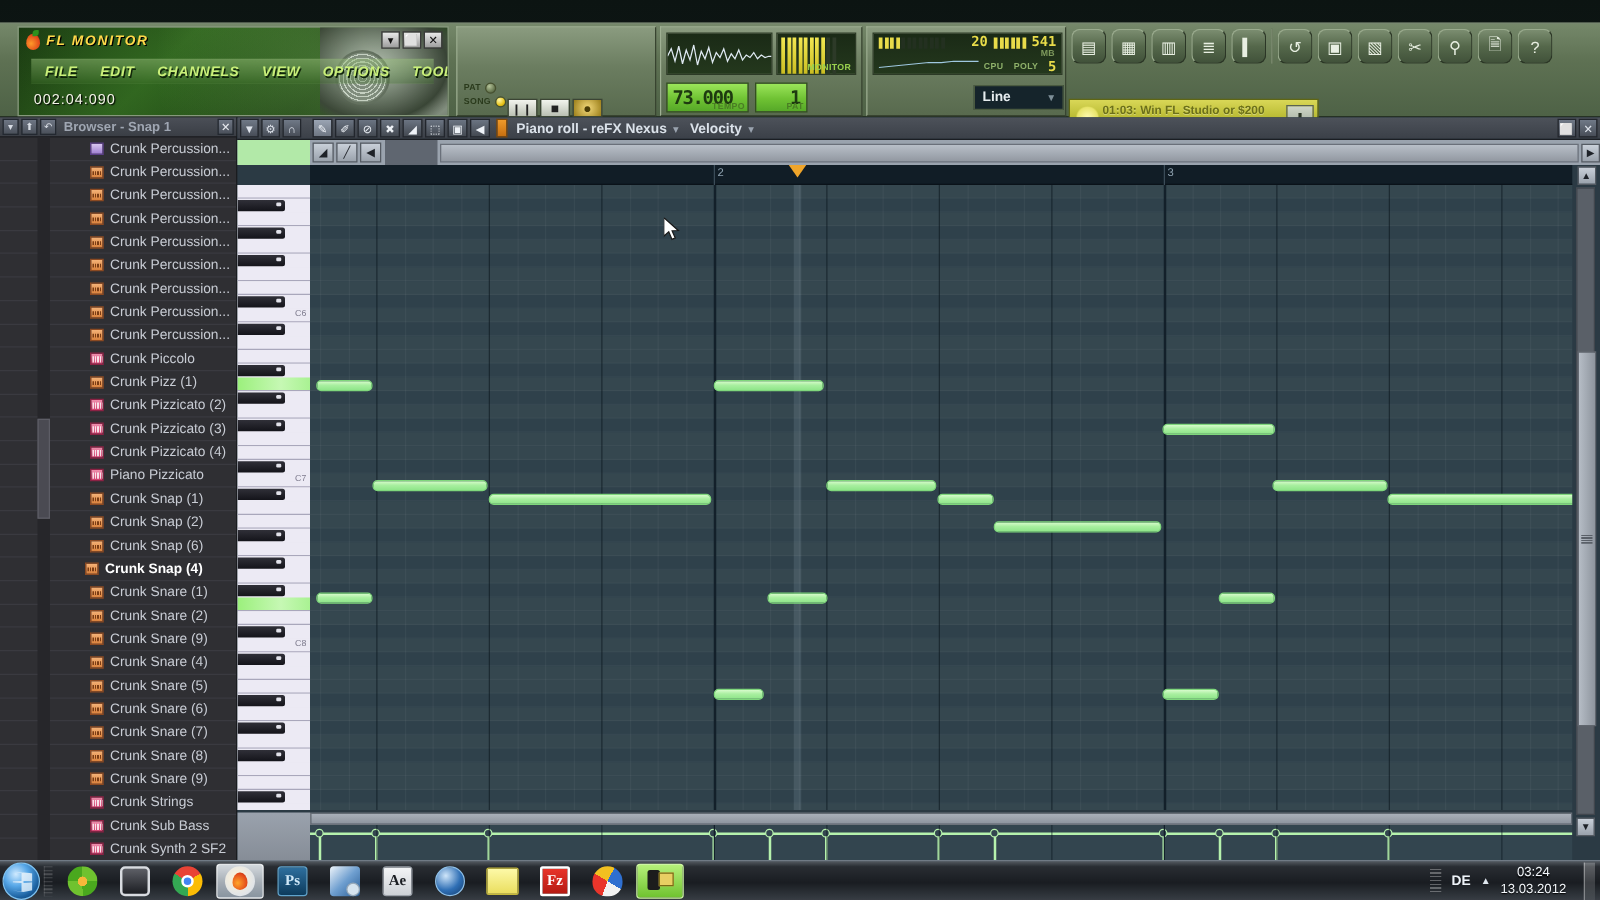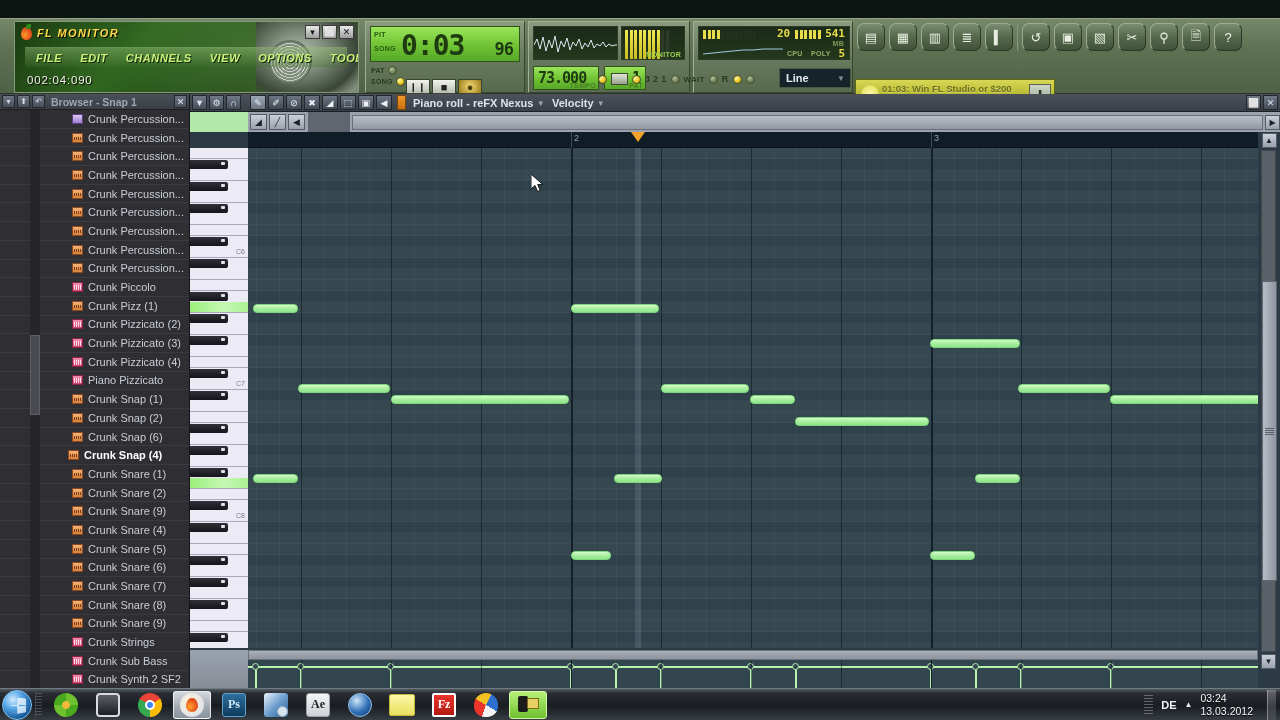--- a/index.html
+++ b/index.html
@@ -346,21 +346,21 @@
   .task-ico.activeGreen{
     background:linear-gradient(180deg,#b6f07a,#6fc22f);
     border:1px solid #cdf5a2; border-radius:3px;
   }
   .ti{width:24px;height:24px;border-radius:3px;position:relative;}
   .tray{margin-left:auto;display:flex;align-items:center;gap:8px;padding-right:4px;}
   .tray-grip{width:9px;height:20px;
     background:repeating-linear-gradient(180deg, rgba(255,255,255,.3) 0 1px, transparent 1px 3px);}
   .tray-lang{color:#eef3f8;font-size:11px;font-weight:bold;}
   .tray-arrow{color:#dfe7ef;font-size:8px;}
-  .clock{color:#f2f6fa;font-size:10.5px;text-align:left;line-height:13px;
+  .clock{color:#f2f6fa;font-size:10.5px;text-align:center;line-height:13px;
     text-shadow:0 1px 1px #000; padding-right:6px;}
   .show-desktop{width:9px;height:30px;
     background:linear-gradient(180deg,rgba(255,255,255,.25),rgba(255,255,255,.08));
     border-left:1px solid rgba(255,255,255,.35);}
 </style>
 </head>
 <body>
 
 <div id="screen">
   <div class="desktop-bg"></div>
@@ -384,26 +384,20 @@
         <span class="fl-menu-item">CHANNELS</span>
         <span class="fl-menu-item">VIEW</span>
         <span class="fl-menu-item">OPTIONS</span>
         <span class="fl-menu-item">TOOLS</span>
 
       </div>
       <div class="fl-pos">002:04:090</div>
     </div>
 
     <div class="panel" style="left:365px;width:160px;">
-      <div class="lcd-green" style="left:4px;top:4px;width:150px;height:36px;">
-        <span class="sm-lbl" style="position:absolute;left:3px;top:4px;color:#2a5a12;">PIT</span>
-        <span class="sm-lbl" style="position:absolute;left:3px;top:18px;color:#2a5a12;">SONG</span>
-        <span class="time-big" style="position:absolute;left:30px;top:2px;font-size:28px;">0:03</span>
-        <span class="time-big" style="position:absolute;right:6px;top:12px;font-size:17px;">96</span>
-      </div>
 
       <div style="position:absolute;left:5px;top:44px;">
         <div style="display:flex;align-items:center;gap:3px;">
           <span class="sm-lbl">PAT</span>
           <div class="led led-off"></div>
         </div>
         <div style="display:flex;align-items:center;gap:3px;margin-top:2px;">
           <span class="sm-lbl">SONG</span>
           <div class="led led-on"></div>
         </div>
@@ -481,32 +475,20 @@
         <span style="position:absolute;right:4px;top:0px;color:#e8dc4a;font-size:11px;font-weight:bold;font-family:'DejaVu Sans Mono',monospace;">541</span>
         <svg width="80" height="16" viewBox="0 0 80 16" style="position:absolute;left:4px;bottom:2px;">
           <polyline fill="none" stroke="#9fc8e0" stroke-width="1" points="0,13 10,12 20,11 30,10 40,9 50,9 60,8 70,8 80,8"></polyline>
         </svg>
         <span class="sm-lbl" style="position:absolute;right:5px;top:13px;color:#7e9a5c;">MB</span>
         <span class="sm-lbl" style="position:absolute;left:88px;bottom:2px;color:#8fb16a;">CPU</span>
         <span class="sm-lbl" style="position:absolute;left:112px;bottom:2px;color:#8fb16a;">POLY</span>
         <span style="position:absolute;right:4px;bottom:-1px;color:#e8dc4a;font-size:11px;font-weight:bold;font-family:'DejaVu Sans Mono',monospace;">5</span>
       </div>
 
-      <div style="position:absolute;left:-96px;top:44px;width:250px;height:26px;display:flex;align-items:center;gap:4px;">
-        <div class="led led-on"></div>
-        <div style="width:17px;height:12px;background:linear-gradient(180deg,#dfe4d6,#9aa38e);border:1px solid #3f4a36;"></div>
-        <div class="led led-on"></div>
-        <span class="sm-lbl" style="font-size:9px;">3 2 1</span>
-        <div class="led led-off"></div>
-        <span class="sm-lbl" style="font-size:8px;">WAIT</span>
-        <div class="led led-off"></div>
-        <span class="sm-lbl" style="font-size:9px;">R</span>
-        <div class="led led-on"></div>
-        <div class="led led-off"></div>
-      </div>
       <div style="position:absolute;left:85px;top:46px;width:72px;height:20px;background:#15242b;border:1px solid #4a5a40;display:flex;align-items:center;padding-left:6px;">
         <span style="color:#e6ecef;font-size:11px;font-weight:bold;">Line</span>
         <span style="position:absolute;right:5px;color:#7e8f98;font-size:8px;">▼</span>
       </div>
     </div>
 
     <div style="position:absolute;left:857px;top:4px;display:flex;align-items:center;gap:4px;">
       <div class="tb-btn">▤</div>
       <div class="tb-btn">▦</div>
       <div class="tb-btn">▥</div>

